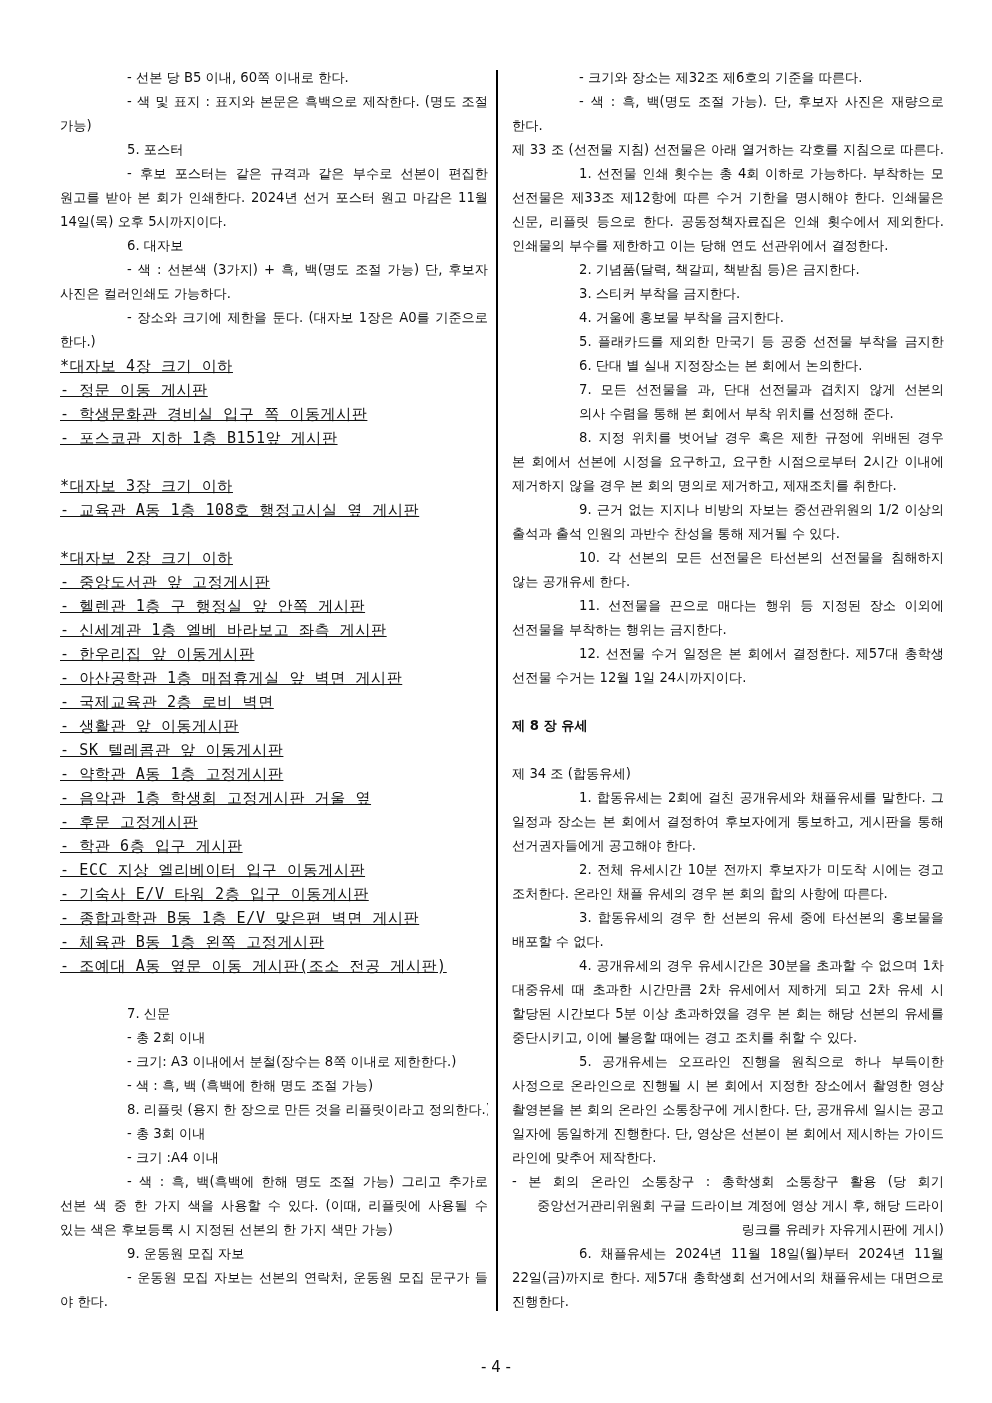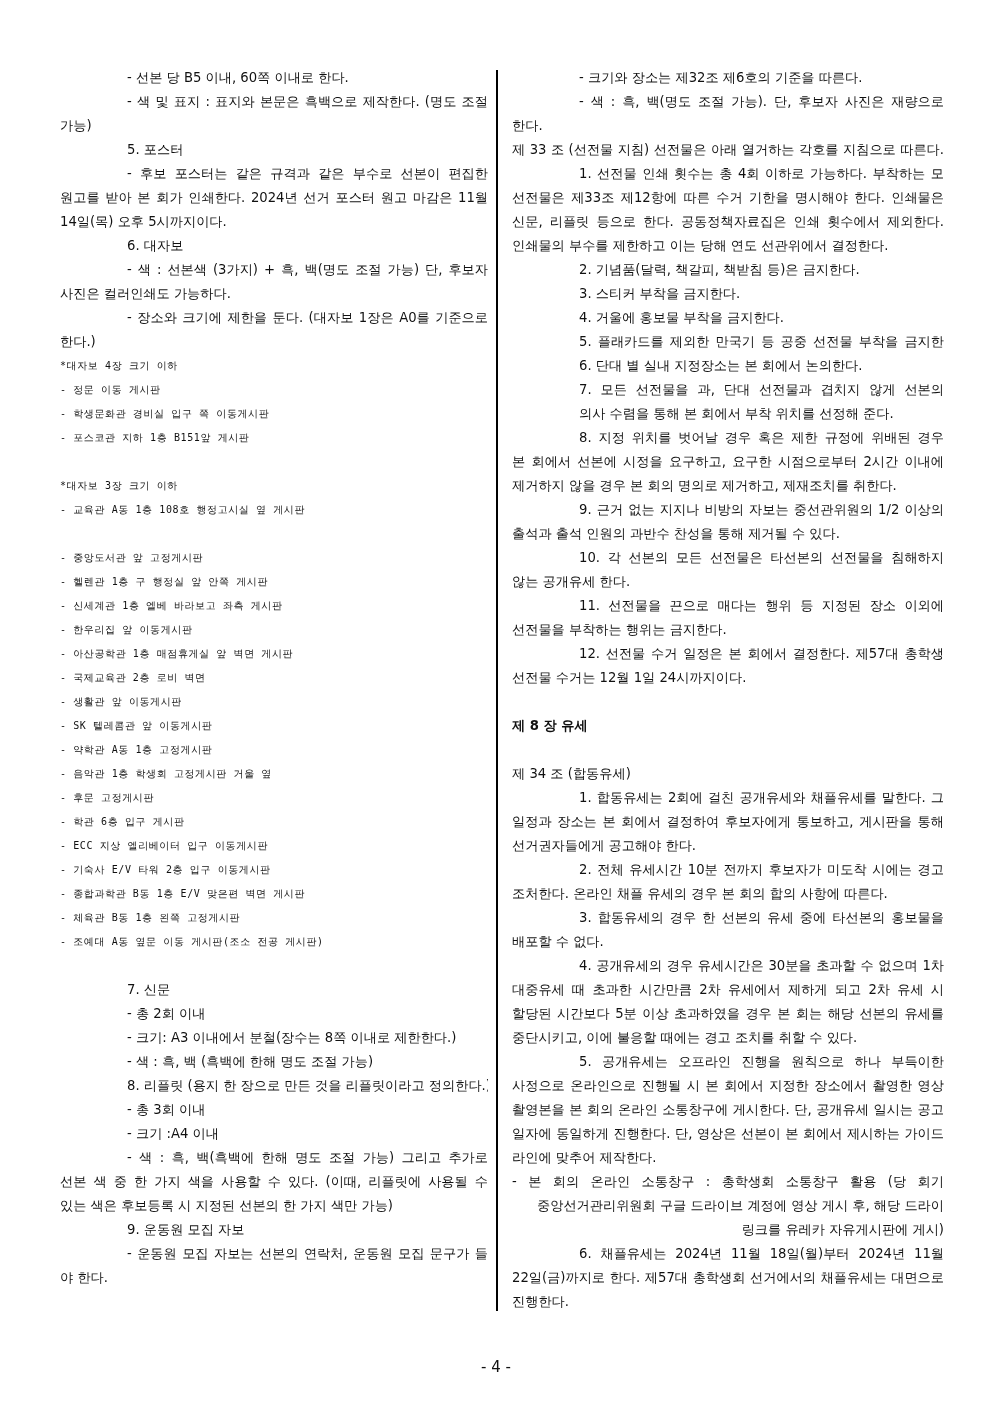--- a/index.html
+++ b/index.html
@@ -8,21 +8,21 @@
   .col { position:absolute; top:66px; font-size:13.2px; line-height:24px; }
   .col.left { left:48px; width:428px;margin-left:12px; }
   .col.right { left:512px; width:432px; }
   .divider { position:absolute; left:496px; top:70px; width:2px; height:1241px; background:#000; }
   .line { white-space:nowrap; height:24px; overflow:hidden; }
   .justify { text-align:justify; text-align-last:justify; white-space:normal; }
   .ind { padding-left:67px; }
   .ind2 { padding-left:17px;text-align:right; }
   .blank { height:24px; }
   .bold { font-weight:bold; }
-  .mono { font-family:"DejaVu Sans Mono", "Liberation Mono", monospace; font-size:10px; letter-spacing:0.6px; }
+  .mono { font-family:"DejaVu Sans Mono", "Liberation Mono", monospace; font-size:15px; letter-spacing:0.6px;text-decoration:underline; }
   .pageno { position:absolute; top:1358px; left:0; width:992px; text-align:center; font-size:15px; }
 </style>
 </head>
 <body>
 
 <div class="divider"></div>
 
 <div class="col left">
   <div class="line ind">- 선본 당 B5 이내, 60쪽 이내로 한다.</div>
   <div class="line ind justify">- 색 및 표지 : 표지와 본문은 흑백으로 제작한다. (명도 조절</div>
@@ -38,20 +38,21 @@
   <div class="line">한다.)</div>
 
   <div class="line mono">*대자보 4장 크기 이하</div>
   <div class="line mono">- 정문 이동 게시판</div>
   <div class="line mono">- 학생문화관 경비실 입구 쪽 이동게시판</div>
   <div class="line mono">- 포스코관 지하 1층 B151앞 게시판</div>
   <div class="blank"></div>
   <div class="line mono">*대자보 3장 크기 이하</div>
   <div class="line mono">- 교육관 A동 1층 108호 행정고시실 옆 게시판</div>
   <div class="blank"></div>
+  <div class="line mono">*대자보 2장 크기 이하</div>
   <div class="line mono">- 중앙도서관 앞 고정게시판</div>
   <div class="line mono">- 헬렌관 1층 구 행정실 앞 안쪽 게시판</div>
   <div class="line mono">- 신세계관 1층 엘베 바라보고 좌측 게시판</div>
   <div class="line mono">- 한우리집 앞 이동게시판</div>
   <div class="line mono">- 아산공학관 1층 매점휴게실 앞 벽면 게시판</div>
   <div class="line mono">- 국제교육관 2층 로비 벽면</div>
   <div class="line mono">- 생활관 앞 이동게시판</div>
   <div class="line mono">- SK 텔레콤관 앞 이동게시판</div>
   <div class="line mono">- 약학관 A동 1층 고정게시판</div>
   <div class="line mono">- 음악관 1층 학생회 고정게시판 거울 옆</div>

